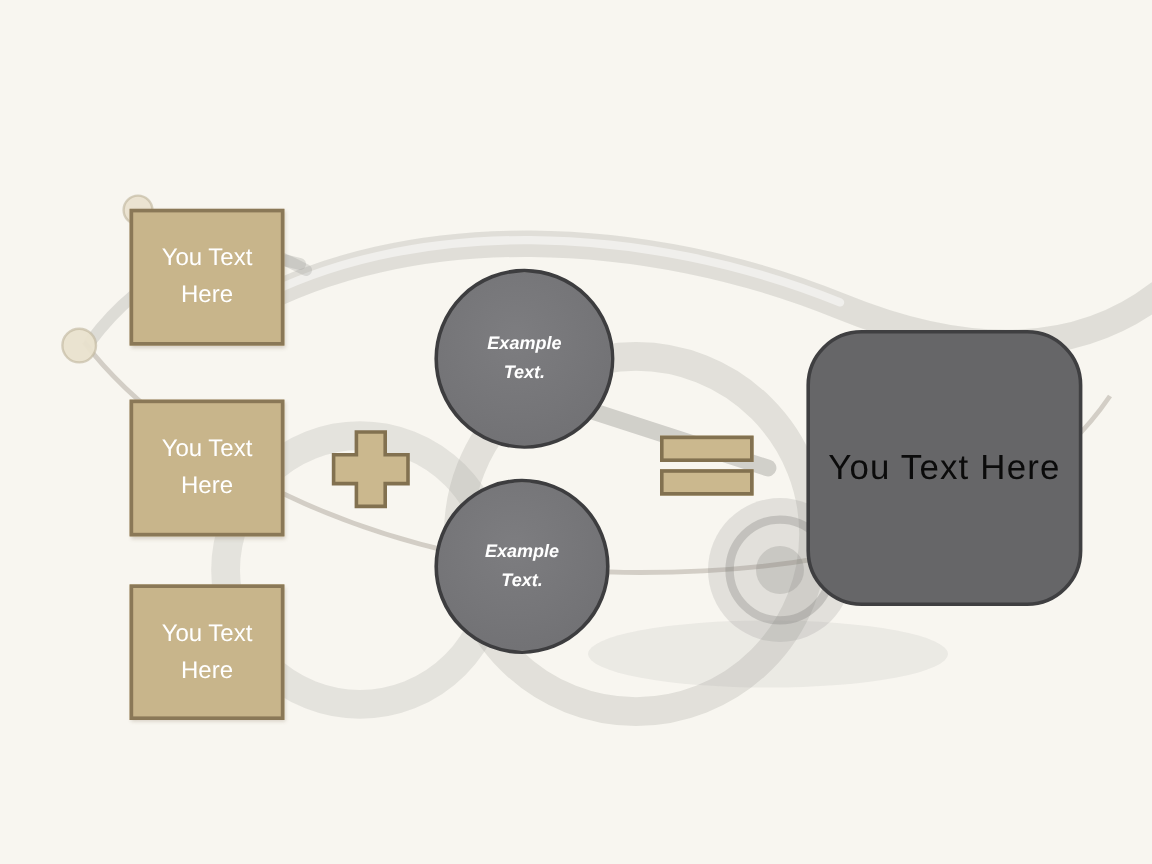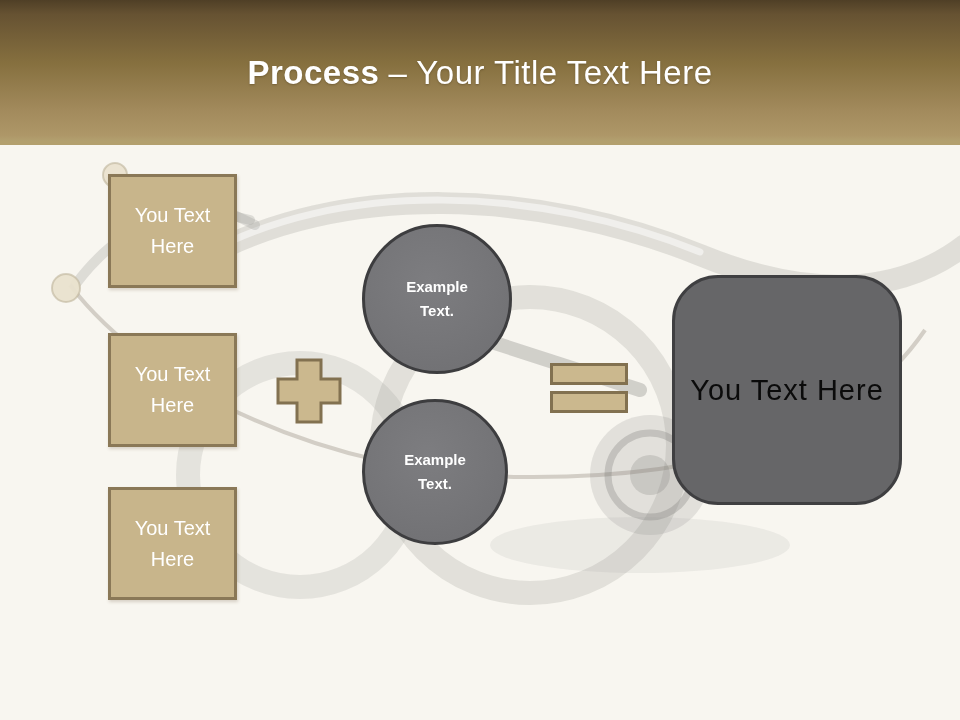--- a/index.html
+++ b/index.html
@@ -79,20 +79,21 @@
     background: radial-gradient(circle at 45% 38%, #7d7d80 0%, #757578 55%, #6e6e71 100%);
     border: 3px solid #3d3d3f;
     display: flex; align-items: center; justify-content: center;
     text-align: center;
   }
   .gray-circle.c1 { left: 362px; top: 224px; width: 150px; height: 150px; }
   .gray-circle.c2 { left: 362px; top: 399px; width: 146px; height: 146px; }
   .gray-circle .label {
     color: #ffffff;
     font-weight: bold;
+    font-style: italic;
     font-size: 15px;
     line-height: 24px;
   }
   .gray-circle .label span { display: block; }
 
   
   .result-box {
     position: absolute; left: 672px; top: 275px;
     width: 230px; height: 230px;
     background: #666668;
@@ -106,25 +107,20 @@
     font-size: 29px;
     letter-spacing: 1px;
     white-space: nowrap;
   }
 </style>
 </head>
 <body>
 
 <div class="slide">
 
-  <div class="title-bar">
-    <div class="title-text">
-      <span class="bold">Process</span><span class="regular">– Your Title Text Here</span>
-    </div>
-  </div>
 
   <svg class="backdrop" viewBox="0 0 960 575">
 
     <path d="M 200 115 C 340 35, 540 45, 700 110 C 810 155, 900 150, 965 100" fill="none" stroke="rgba(160,160,154,0.28)" stroke-width="22" stroke-linecap="round"></path>
     <path d="M 200 112 C 340 32, 540 42, 700 107" fill="none" stroke="rgba(255,255,255,0.5)" stroke-width="7" stroke-linecap="round"></path>
 
     <circle cx="530" cy="300" r="148" fill="none" stroke="rgba(158,158,152,0.25)" stroke-width="24"></circle>
 
     <circle cx="300" cy="330" r="112" fill="none" stroke="rgba(160,160,154,0.22)" stroke-width="24"></circle>
 

